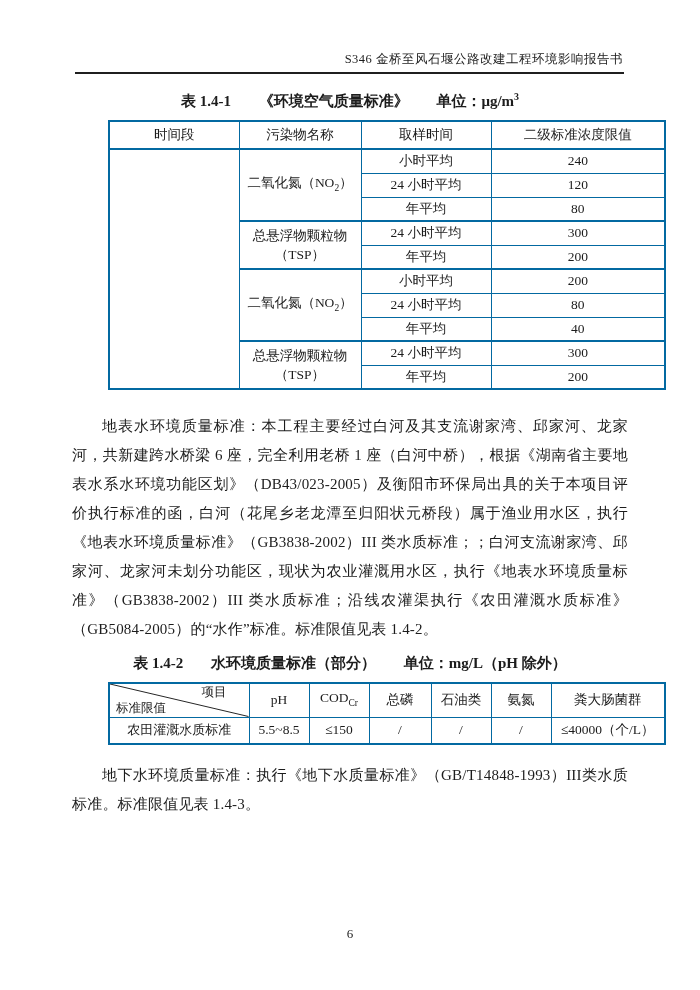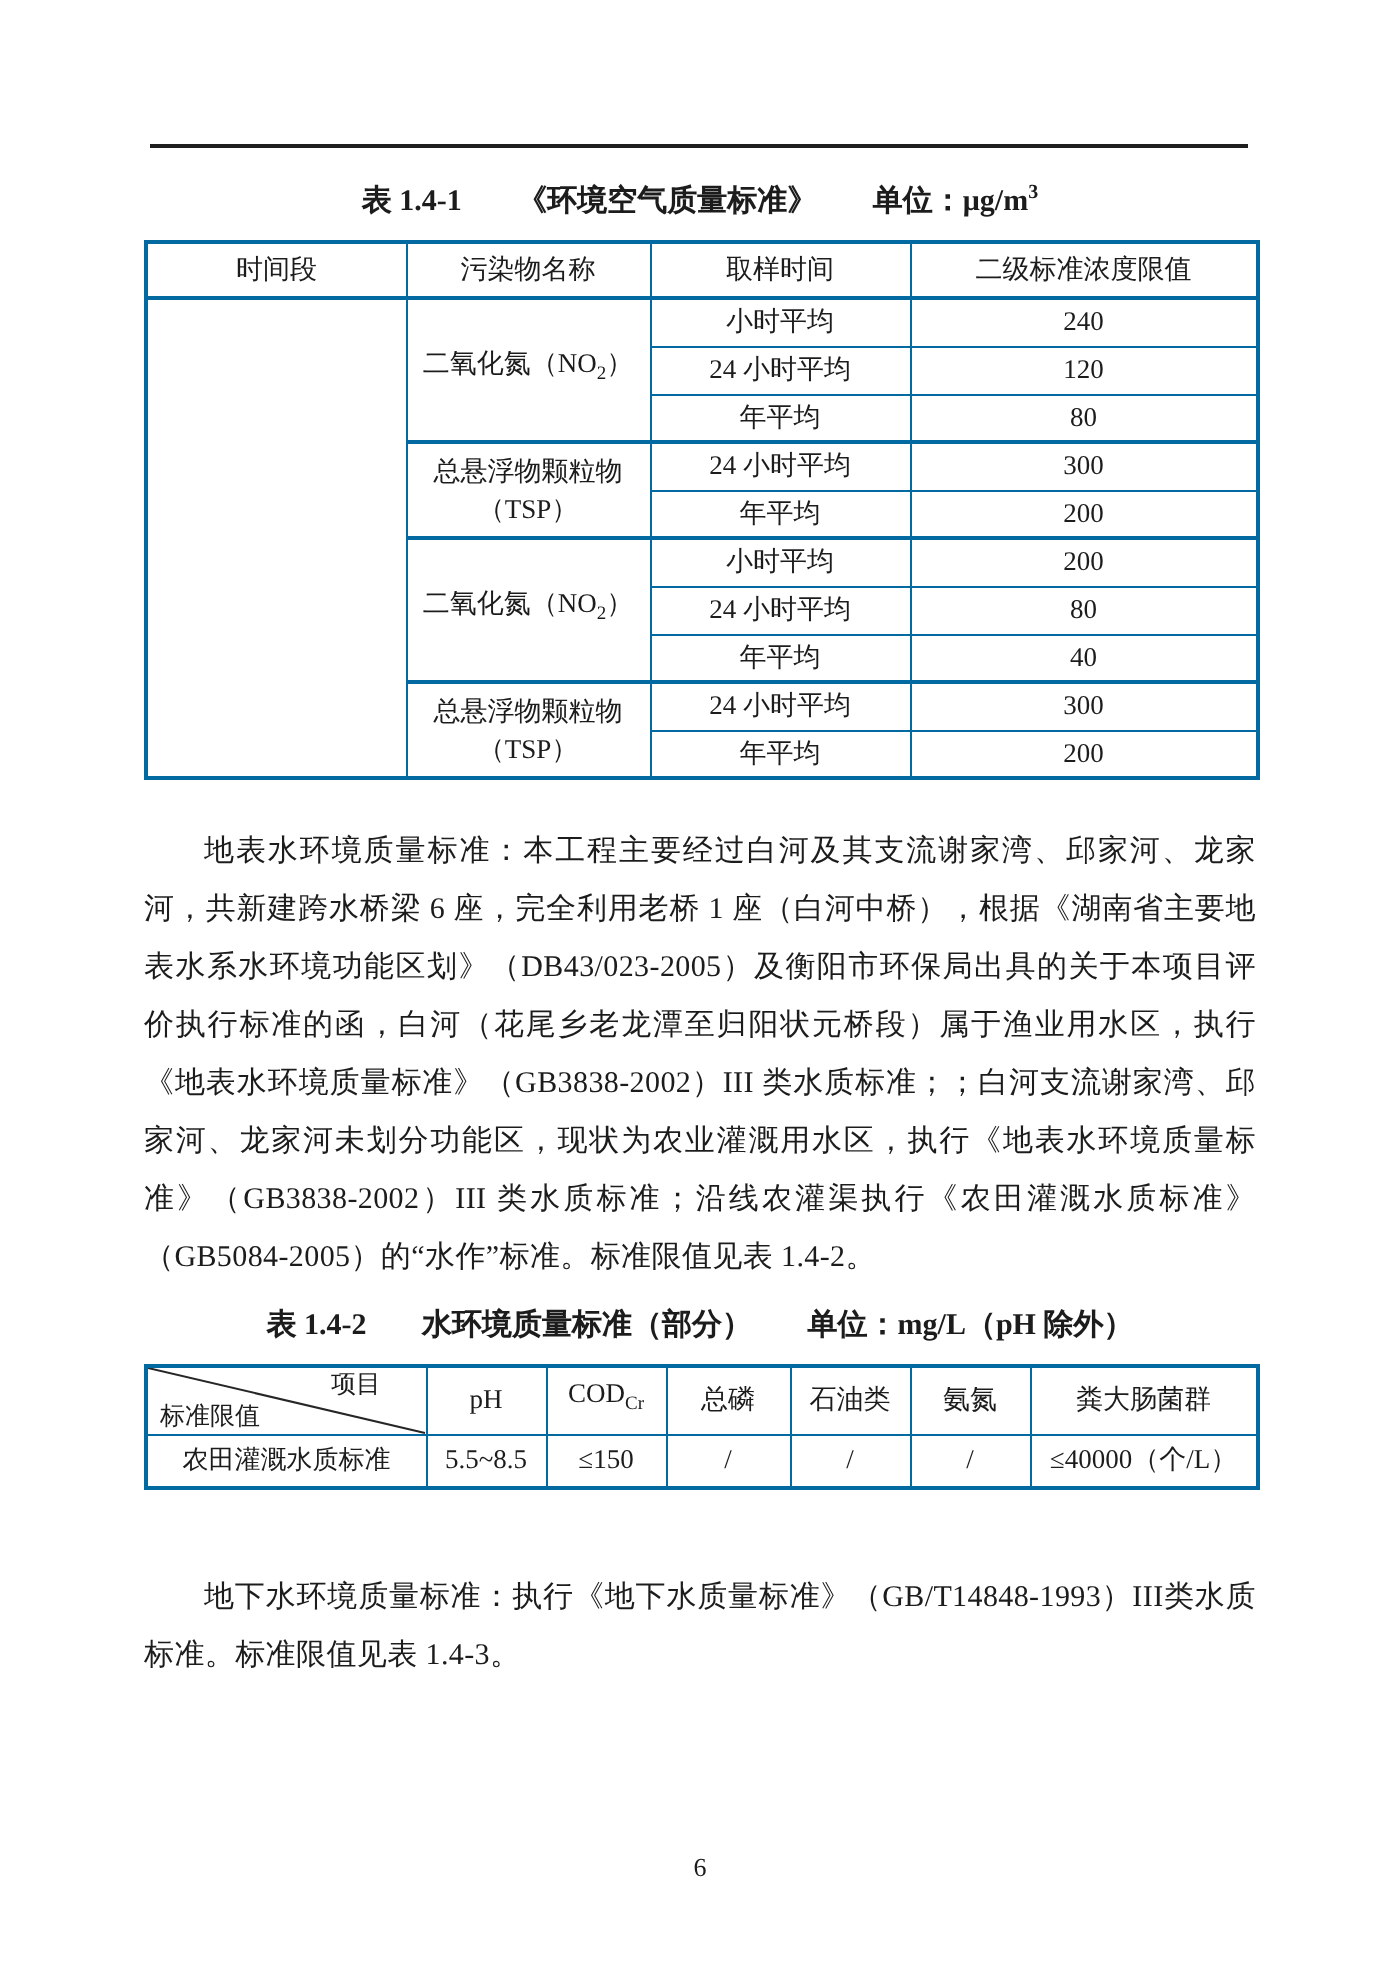--- a/index.html
+++ b/index.html
@@ -52,21 +52,21 @@
   .table-title .gap { margin-left: 1.6em; }
   .table-title sup { font-size: 10px; }
 
   
   table {
     width: 556px;
     border-collapse: collapse;
     table-layout: fixed;
     font-size: 13.5px;
   }
-  table, th, td { border: 1px solid #0369a1; }
+  table, th, td { border: 1px solid #0369a1; margin-left: 36px; }
   table { border-width: 2px; }
   th, td {
     text-align: center;
     vertical-align: middle;
     padding: 2px 3px;
     line-height: 18px;
     font-weight: normal;
   }
   .t1 th { height: 28px; }
   .t1 td { height: 24px; }
@@ -85,21 +85,21 @@
     margin-bottom: 10px;
   }
   .para {
     font-size: 15px;
     line-height: 29px;
     text-align: justify;
     text-indent: 2em;
     letter-spacing: 0.2px;
   }
   .para-1 { margin-bottom: 8px; }
-  .para-2 { margin-top: 40px; }
+  .para-2 { margin-top: 16px; }
 
   
   .t2-title { margin-top: 6px; }
   .t2 th { height: 34px; }
   .t2 td { height: 27px; }
   .t2 .corner {
     position: relative;
     padding: 11px;
     font-size: 12.5px;
   }
@@ -116,20 +116,21 @@
     width: 100%;
     text-align: center;
     font-size: 13px;
   }
 </style>
 </head>
 <body>
 
 <div class="page">
 
+  <div class="doc-header-text">S346 金桥至风石堰公路改建工程环境影响报告书</div>
   <div class="doc-header-rule"></div>
 
   <div class="content">
 
     <div class="table-title">
       <span>表 1.4-1</span>
       <span class="gap">《环境空气质量标准》</span>
       <span class="gap"><span>单位：μg/m</span><sup>3</sup></span>
     </div>
 

